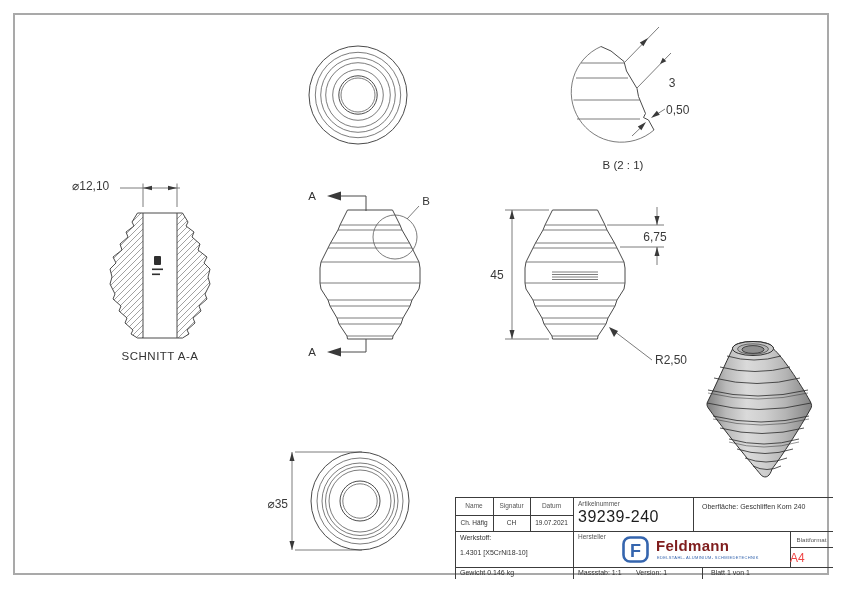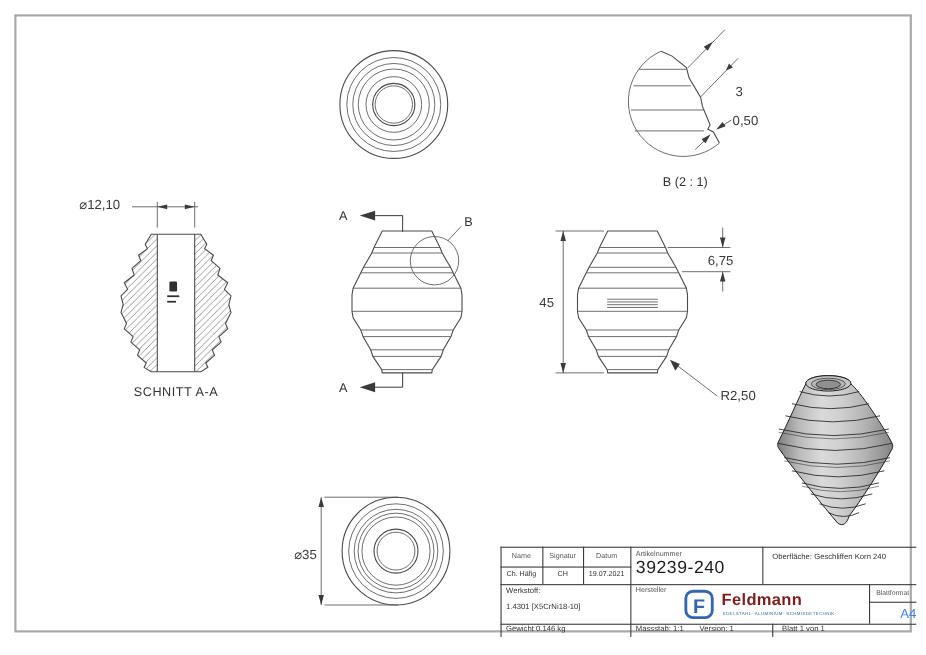--- a/index.html
+++ b/index.html
@@ -12,21 +12,21 @@
   .thin{stroke:#5a5a5a;stroke-width:0.8;fill:none;}
   .dim-text{font-size:12px;fill:#3a3a3a;}
   .label-text{font-size:11.5px;fill:#333;}
   .arrow{fill:#3a3a3a;stroke:none;}
   
   .tb-line{position:absolute;background:#3c3c3c;}
   .tb-label{position:absolute;font-size:6.5px;color:#555;white-space:nowrap;}
   .tb-value{position:absolute;font-size:7px;color:#333;white-space:nowrap;}
   .tb-center{text-align:center;}
   .article-number{position:absolute;font-size:16px;color:#1c1c1c;letter-spacing:0.5px;white-space:nowrap;}
-  .a4{position:absolute;font-size:12px;color:#3b82f6;text-align:right;}
+  .a4{position:absolute;font-size:12px;color:#ef4444;text-align:left;}
   .logo-brand{position:absolute;font-size:15px;font-weight:bold;color:#7f1d1d;letter-spacing:0.3px;white-space:nowrap;}
   .logo-tagline{position:absolute;font-size:4px;color:#3565ae;letter-spacing:0.35px;white-space:nowrap;}
 </style>
 </head>
 <body>
 
 <div class="sheet">
   <div class="frame"></div>
 
   <svg class="drawing" width="842" height="595" viewBox="0 0 842 595">

